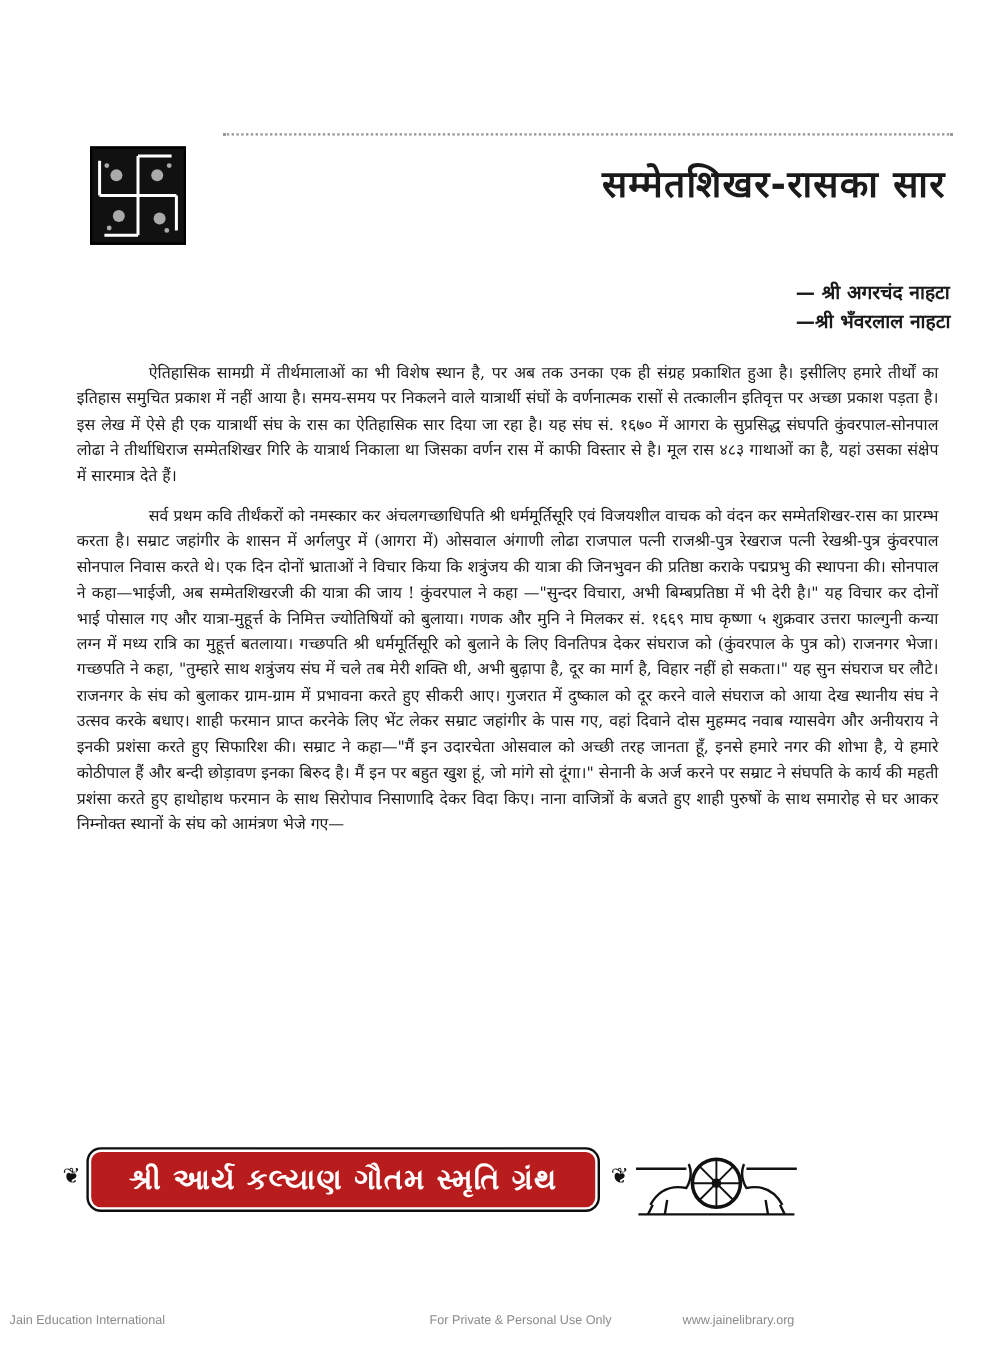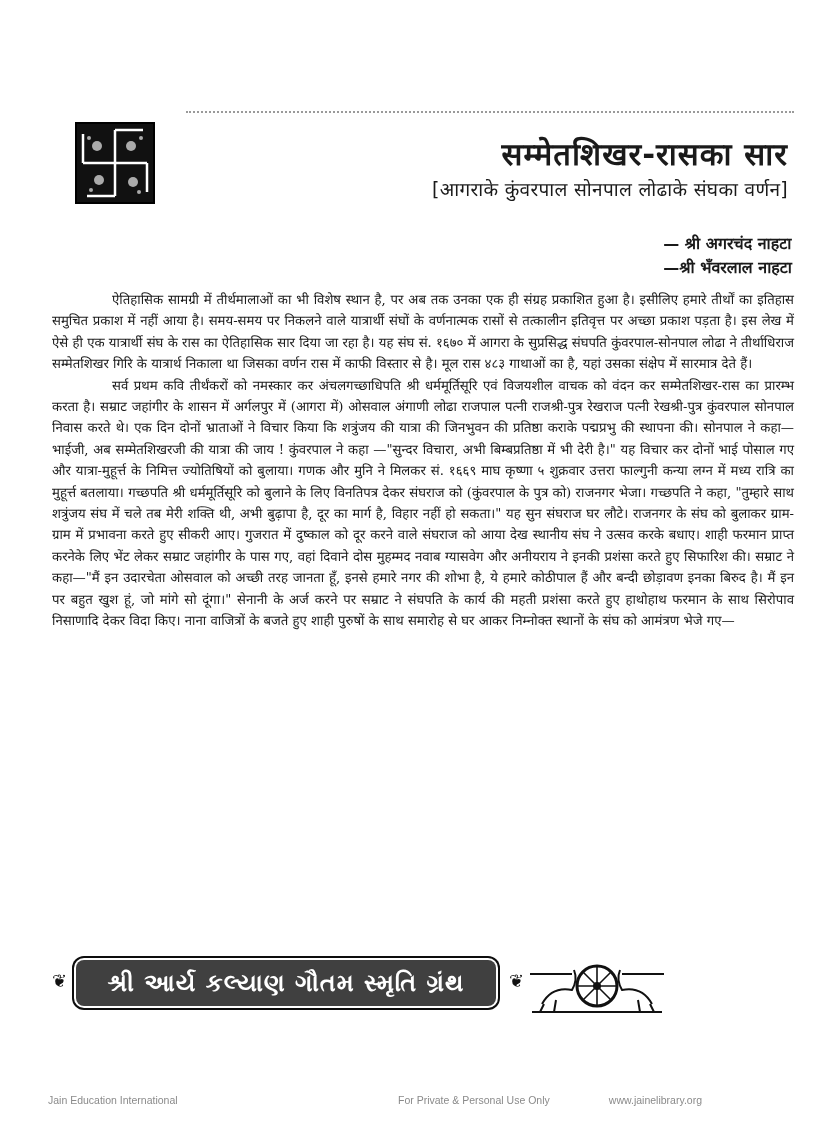--- a/index.html
+++ b/index.html
@@ -25,42 +25,42 @@
     .page-subtitle { font-size: 19px; line-height: 26px; margin-top: 2px; letter-spacing: 0.3px; }
     .authors {
       position: absolute; right: 36px; top: 232px; 
       font-weight: bold; font-size: 16px; line-height: 24px;
     }
     .body-text {
       position: absolute; left: 52px; top: 289px; width: 742px;
       font-family: "DejaVu Serif", serif; font-size: 13.2px; line-height: 21.4px;
       text-align: justify; text-align-last: left;
     }
-    .body-text p { margin: 0; text-indent: 60px; }
+    .body-text p { margin: 12px; text-indent: 60px; }
     .body-text p.places { margin-top: 12px; line-height: 26px; }
     .banner {
       position: absolute; left: 66px; top: 956px; width: 440px; height: 54px;
       display: flex; align-items: center; justify-content: center;
     }
     .banner-body {
-      background: #404040; color: #fff; height: 46px; width: 420px;
+      background: #b91c1c; color: #fff; height: 46px; width: 420px;
       border-radius: 8px; display: flex; align-items: center; justify-content: center;
       font-weight: bold; font-size: 24px; letter-spacing: 1px;
       box-shadow: 0 0 0 2px #fff, 0 0 0 4px #0d0d0d;
     }
     .banner-flourish { position: absolute; font-size: 18px; color: #111; top: 14px; }
     .banner-flourish.left { left: -14px; }
     .banner-flourish.right { right: -18px; }
     .wheel-emblem {
       position: absolute; left: 522px; top: 956px; width: 150px; height: 60px;
     }
     .wheel-emblem svg { width: 100%; height: 100%; }
     .footer {
       position: absolute; left: 0; top: 1092px; width: 670px; height: 20px;
-      font-family: "Liberation Sans", sans-serif; font-size: 10.5px; color: #8a8a8a; margin-left: 40px;
+      font-family: "Liberation Sans", sans-serif; font-size: 10.5px; color: #8a8a8a;
     }
     .footer span { position: absolute; top: 2px; }
     .footer .left { left: 8px; }
     .footer .center { left: 358px; }
     .footer .right { right: 8px; }
   </style>
 </head>
 <body>
 
 <div class="dotted-rule"></div>
@@ -80,21 +80,20 @@
       <circle cx="12" cy="14" r="2"></circle>
         <circle cx="64" cy="14" r="2"></circle>
       <circle cx="14" cy="66" r="2"></circle>
         <circle cx="62" cy="68" r="2"></circle>
     </g>
   </svg>
 </div>
 
 <div class="header-block">
   <div class="page-title">सम्मेतशिखर-रासका सार</div>
-  <div class="page-subtitle">[आगराके कुंवरपाल सोनपाल लोढाके संघका वर्णन]</div>
 </div>
 
 <div class="authors">
   <div>— श्री अगरचंद नाहटा</div>
   <div>—श्री भँवरलाल नाहटा</div>
 </div>
 
 <div class="body-text">
   <p>ऐतिहासिक सामग्री में तीर्थमालाओं का भी विशेष स्थान है, पर अब तक उनका एक ही संग्रह प्रकाशित हुआ है। इसीलिए हमारे तीर्थों का इतिहास समुचित प्रकाश में नहीं आया है। समय-समय पर निकलने वाले यात्रार्थी संघों के वर्णनात्मक रासों से तत्कालीन इतिवृत्त पर अच्छा प्रकाश पड़ता है। इस लेख में ऐसे ही एक यात्रार्थी संघ के रास का ऐतिहासिक सार दिया जा रहा है। यह संघ सं. १६७० में आगरा के सुप्रसिद्ध संघपति कुंवरपाल-सोनपाल लोढा ने तीर्थाधिराज सम्मेतशिखर गिरि के यात्रार्थ निकाला था जिसका वर्णन रास में काफी विस्तार से है। मूल रास ४८३ गाथाओं का है, यहां उसका संक्षेप में सारमात्र देते हैं।</p>
   <p>सर्व प्रथम कवि तीर्थंकरों को नमस्कार कर अंचलगच्छाधिपति श्री धर्ममूर्तिसूरि एवं विजयशील वाचक को वंदन कर सम्मेतशिखर-रास का प्रारम्भ करता है। सम्राट जहांगीर के शासन में अर्गलपुर में (आगरा में) ओसवाल अंगाणी लोढा राजपाल पत्नी राजश्री-पुत्र रेखराज पत्नी रेखश्री-पुत्र कुंवरपाल सोनपाल निवास करते थे। एक दिन दोनों भ्राताओं ने विचार किया कि शत्रुंजय की यात्रा की जिनभुवन की प्रतिष्ठा कराके पद्मप्रभु की स्थापना की। सोनपाल ने कहा—भाईजी, अब सम्मेतशिखरजी की यात्रा की जाय ! कुंवरपाल ने कहा —"सुन्दर विचारा, अभी बिम्बप्रतिष्ठा में भी देरी है।" यह विचार कर दोनों भाई पोसाल गए और यात्रा-मुहूर्त्त के निमित्त ज्योतिषियों को बुलाया। गणक और मुनि ने मिलकर सं. १६६९ माघ कृष्णा ५ शुक्रवार उत्तरा फाल्गुनी कन्या लग्न में मध्य रात्रि का मुहूर्त्त बतलाया। गच्छपति श्री धर्ममूर्तिसूरि को बुलाने के लिए विनतिपत्र देकर संघराज को (कुंवरपाल के पुत्र को) राजनगर भेजा। गच्छपति ने कहा, "तुम्हारे साथ शत्रुंजय संघ में चले तब मेरी शक्ति थी, अभी बुढ़ापा है, दूर का मार्ग है, विहार नहीं हो सकता।" यह सुन संघराज घर लौटे। राजनगर के संघ को बुलाकर ग्राम-ग्राम में प्रभावना करते हुए सीकरी आए। गुजरात में दुष्काल को दूर करने वाले संघराज को आया देख स्थानीय संघ ने उत्सव करके बधाए। शाही फरमान प्राप्त करनेके लिए भेंट लेकर सम्राट जहांगीर के पास गए, वहां दिवाने दोस मुहम्मद नवाब ग्यासवेग और अनीयराय ने इनकी प्रशंसा करते हुए सिफारिश की। सम्राट ने कहा—"मैं इन उदारचेता ओसवाल को अच्छी तरह जानता हूँ, इनसे हमारे नगर की शोभा है, ये हमारे कोठीपाल हैं और बन्दी छोड़ावण इनका बिरुद है। मैं इन पर बहुत खुश हूं, जो मांगे सो दूंगा।" सेनानी के अर्ज करने पर सम्राट ने संघपति के कार्य की महती प्रशंसा करते हुए हाथोहाथ फरमान के साथ सिरोपाव निसाणादि देकर विदा किए। नाना वाजित्रों के बजते हुए शाही पुरुषों के साथ समारोह से घर आकर निम्नोक्त स्थानों के संघ को आमंत्रण भेजे गए—</p>

